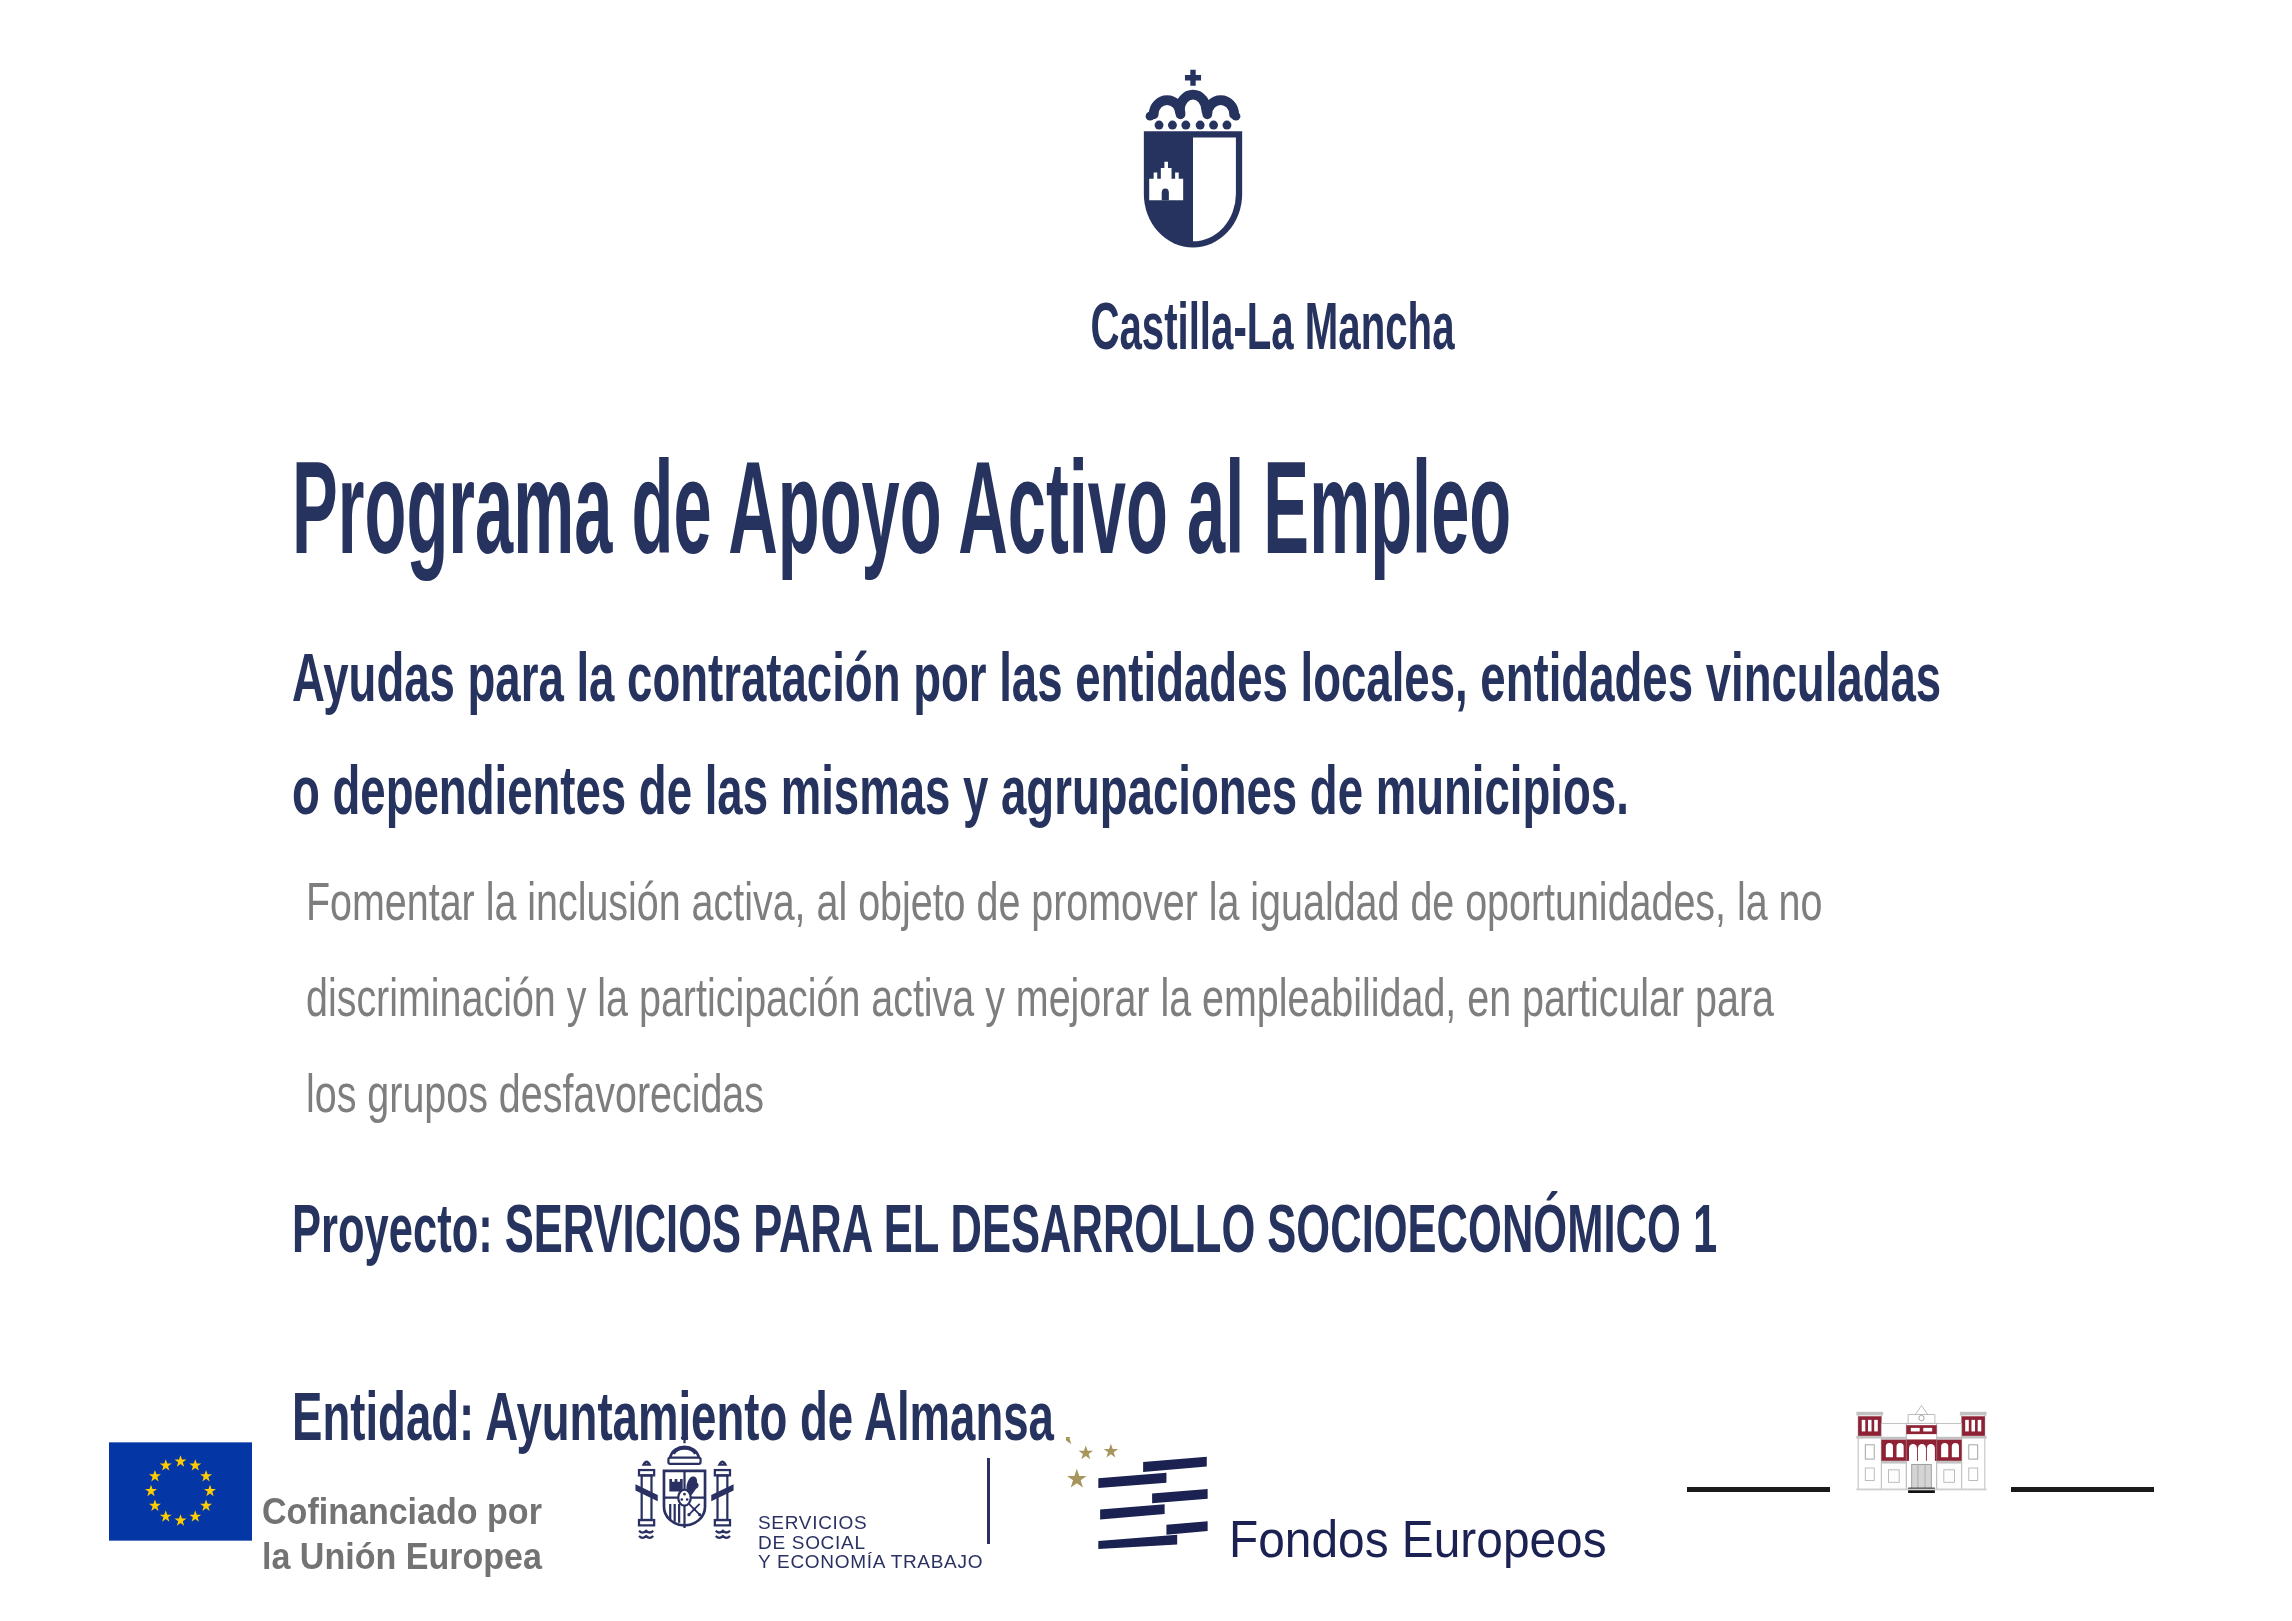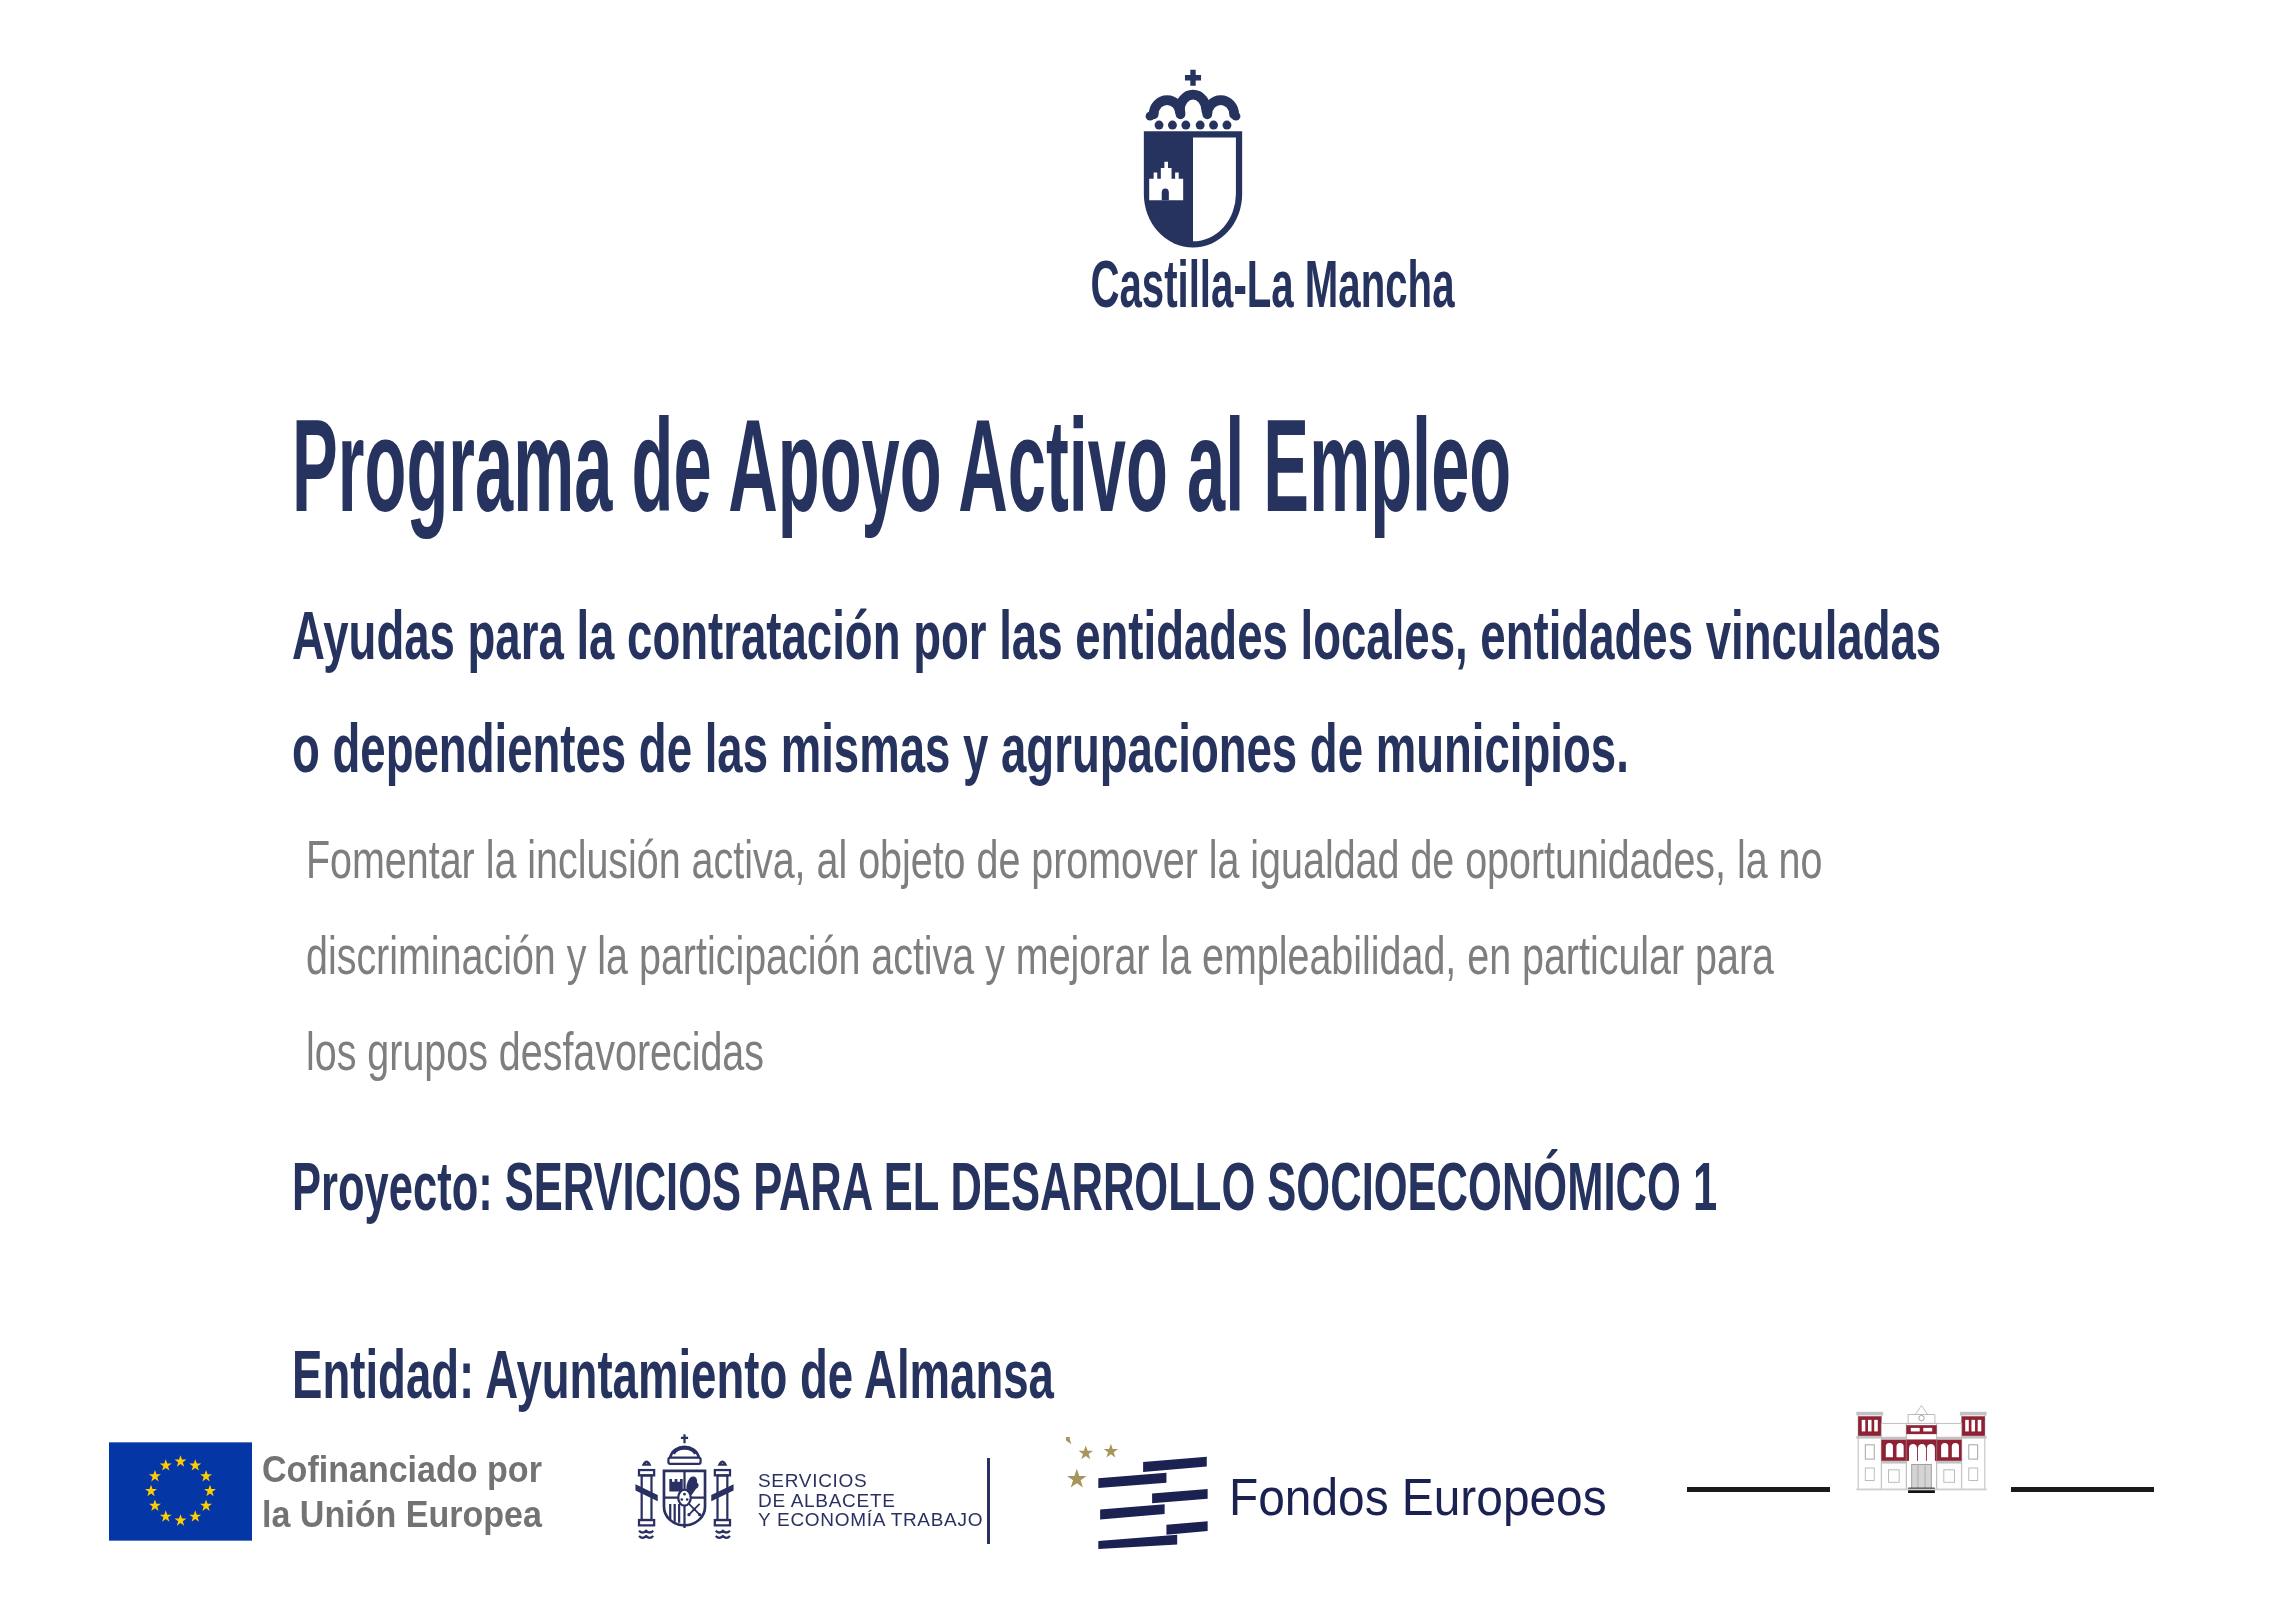--- a/index.html
+++ b/index.html
@@ -1,19 +1,19 @@
 <!DOCTYPE html>
 <html style="font-size:14.3px"><head>
 <meta charset="utf-8">
 <style>
   html,body{margin:0;padding:0;background:#ffffff;}
   .page{position:relative;width:2293px;height:1621px;background:#ffffff;overflow:hidden;
         font-family:"Liberation Sans","DejaVu Sans",sans-serif;}
   .abs{position:absolute;}
-  .nowrap{white-space:nowrap;}
+  .nowrap{white-space:nowrap;margin-top:42px;}
   .cond{display:inline-block;transform-origin:0 0;}
   .cond-c{display:inline-block;transform-origin:50% 0;}
   
   .clm-wordmark{color:#27335f;font-weight:bold;font-size:67px;line-height:67px;}
   .title{color:#27335f;font-weight:bold;font-size:132px;line-height:132px;}
   .subtitle{color:#27335f;font-weight:bold;font-size:68px;line-height:113px;}
   .desc{color:#7e7e7e;font-weight:500;font-size:54px;line-height:96px;}
   .projline{color:#27335f;font-weight:bold;font-size:68px;line-height:68px;}
   
   .eu-text{color:#737373;font-weight:bold;font-size:37px;line-height:45px;text-align:center;}
@@ -150,21 +150,21 @@
         <circle cx="78" cy="96" r="1.8"></circle>
     </g>
 
     <ellipse cx="61" cy="77" rx="7" ry="9" fill="#ffffff" stroke="#2a3162" stroke-width="2.5"></ellipse>
     <circle cx="61" cy="73" r="1.5" fill="#2a3162"></circle>
       <circle cx="58" cy="79" r="1.5" fill="#2a3162"></circle>
       <circle cx="64" cy="79" r="1.5" fill="#2a3162"></circle>
   </svg>
   <div class="abs ministry-text nowrap" style="left:758px;top:1471px;">
     <div>SERVICIOS</div>
-    <div>DE ALBACETE</div>
+    <div>DE SOCIAL</div>
     <div>Y ECONOMÍA TRABAJO</div>
   </div>
   <div class="v-divider" style="left:987px;top:1458px;height:86px;"></div>
 
   <svg class="abs" style="left:1066px;top:1437px;" width="148" height="112" viewBox="0 0 165 125">
     <g fill="#a6965c">
       <g id="fst">
           <polygon points="0,-10 2.4,-3.1 9.5,-3.1 3.7,1.2 5.9,8.1 0,3.9 -5.9,8.1 -3.7,1.2 -9.5,-3.1 -2.4,-3.1"></polygon>
         </g>
       <use href="#fst" transform="translate(22,18) scale(0.85)"></use>

